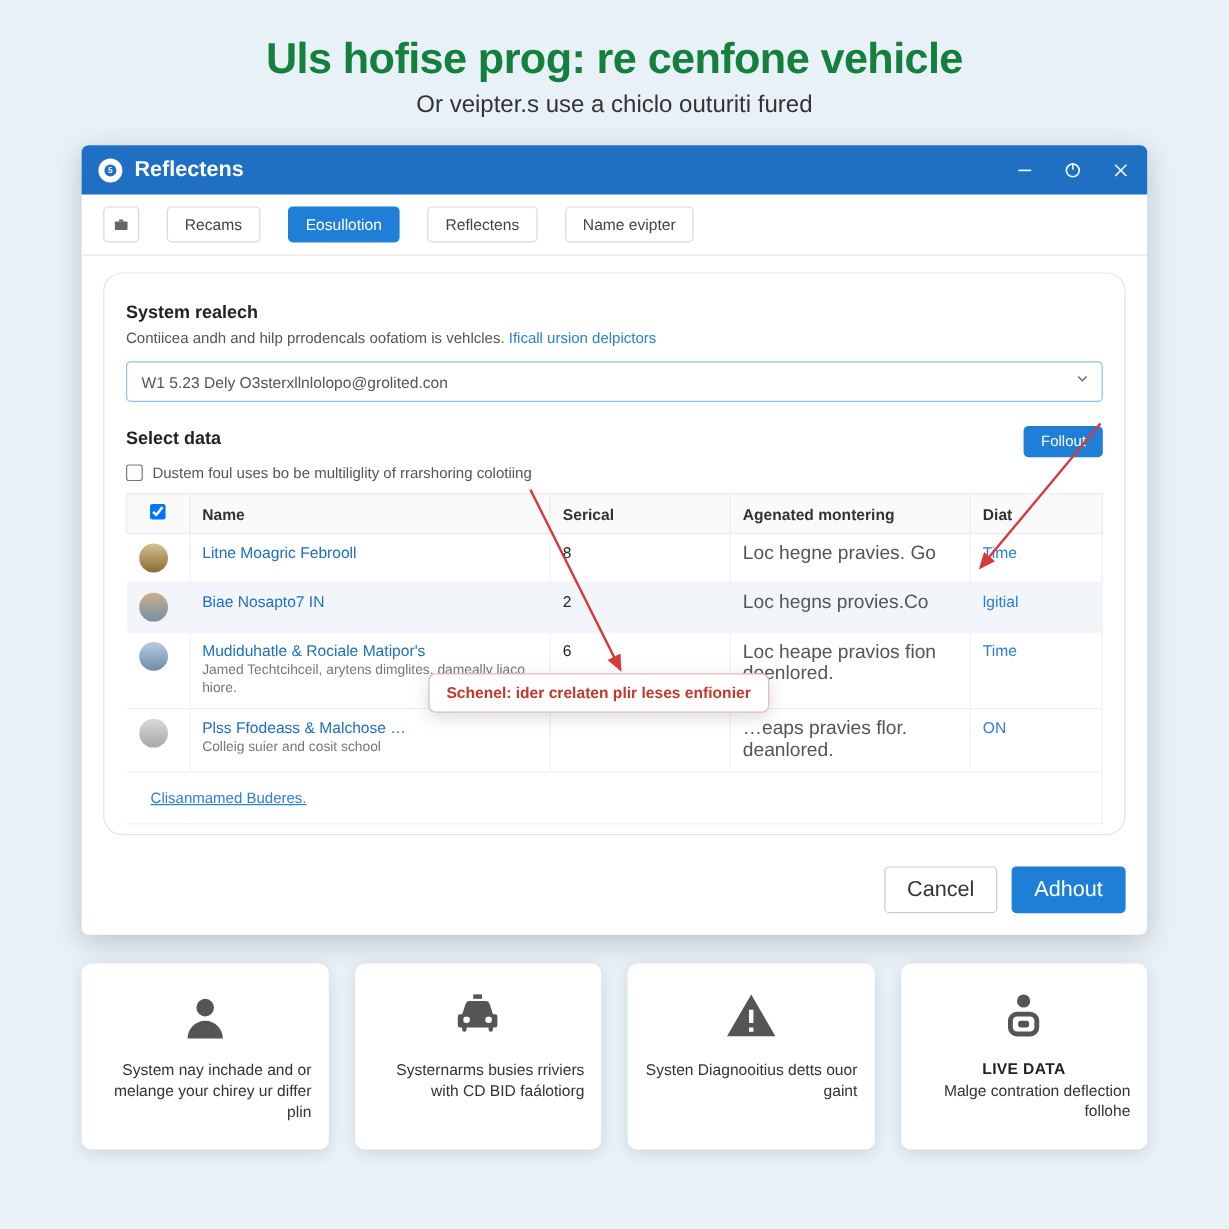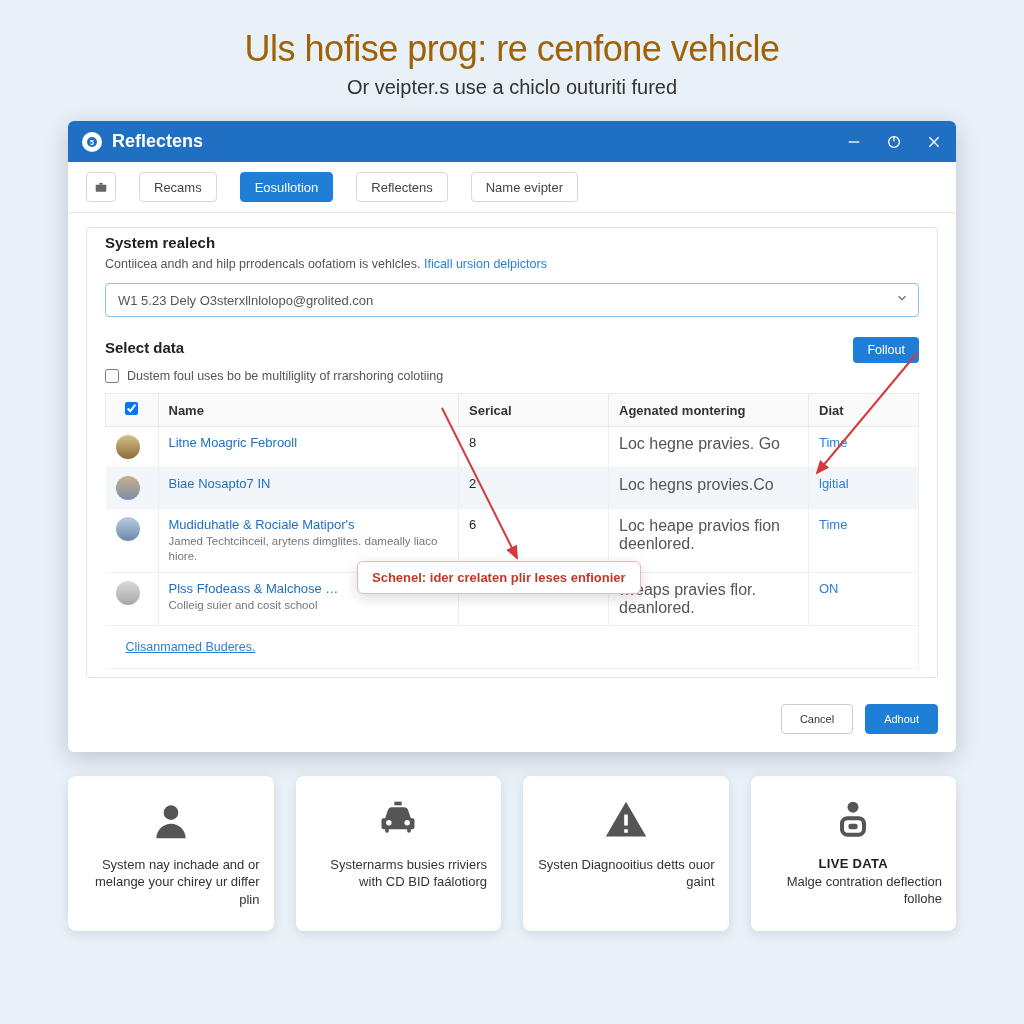--- a/index.html
+++ b/index.html
@@ -11,22 +11,22 @@
     color: #222;
     overflow: hidden;
   }
 
   .page-header {
     text-align: center;
     padding: 28px 20px 10px;
   }
   .page-header h1 {
     font-size: 36px;
-    font-weight: 400;
-    color: #a16207;
+    font-weight: 700;
+    color: #15803d;
     letter-spacing: -0.5px;
     margin-bottom: 6px;
   }
   .page-header p {
     font-size: 20px;
     color: #333;
     font-weight: 400;
   }
 
   .window {
@@ -107,22 +107,22 @@
   }
   .tab-btn.active {
     background: #1f7fd6;
     border-color: #1f7fd6;
     color: #fff;
   }
 
   .panel {
     margin: 14px 18px;
     border: 1px solid #e3e3e3;
-    border-radius: 4px;
-    padding: 6px 18px 8px;
+    border-radius: 16px;
+    padding: 24px 18px 8px;
     position: relative;
   }
 
   .section-title {
     font-size: 15px;
     font-weight: 700;
     color: #222;
     margin-bottom: 6px;
   }
   .section-sub {
@@ -257,21 +257,21 @@
 
   .footer-btns {
     display: flex;
     justify-content: flex-end;
     gap: 12px;
     padding: 12px 18px 18px;
   }
   .btn {
     padding: 8px 18px;
     border-radius: 4px;
-    font-size: 11px;
+    font-size: 18px;
     cursor: pointer;
     border: 1px solid #ccc;
     background: #fff;
     color: #333;
   }
   .btn.primary {
     background: #1f7fd6;
     border-color: #1f7fd6;
     color: #fff;
   }

